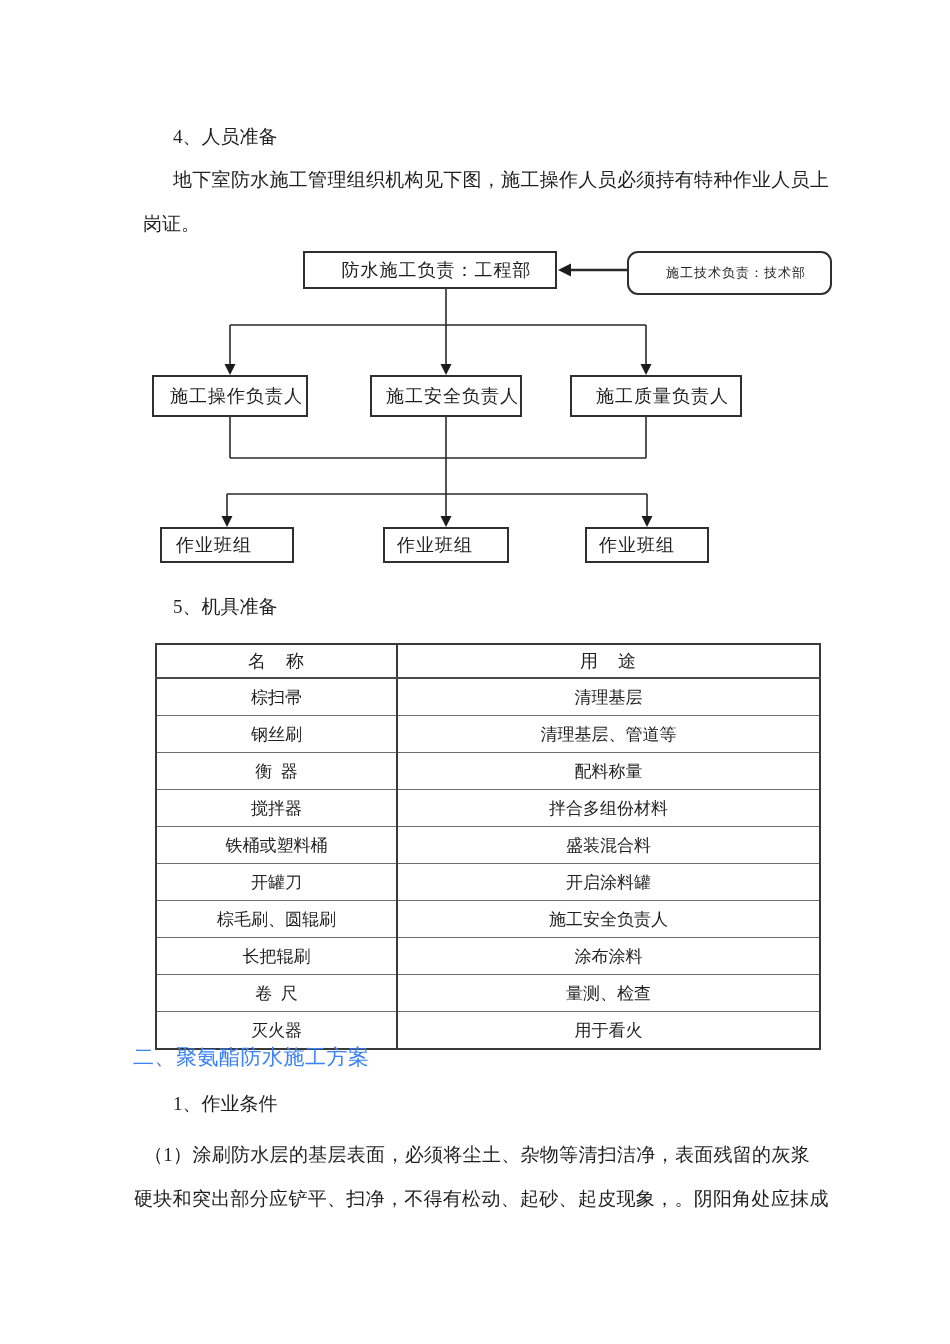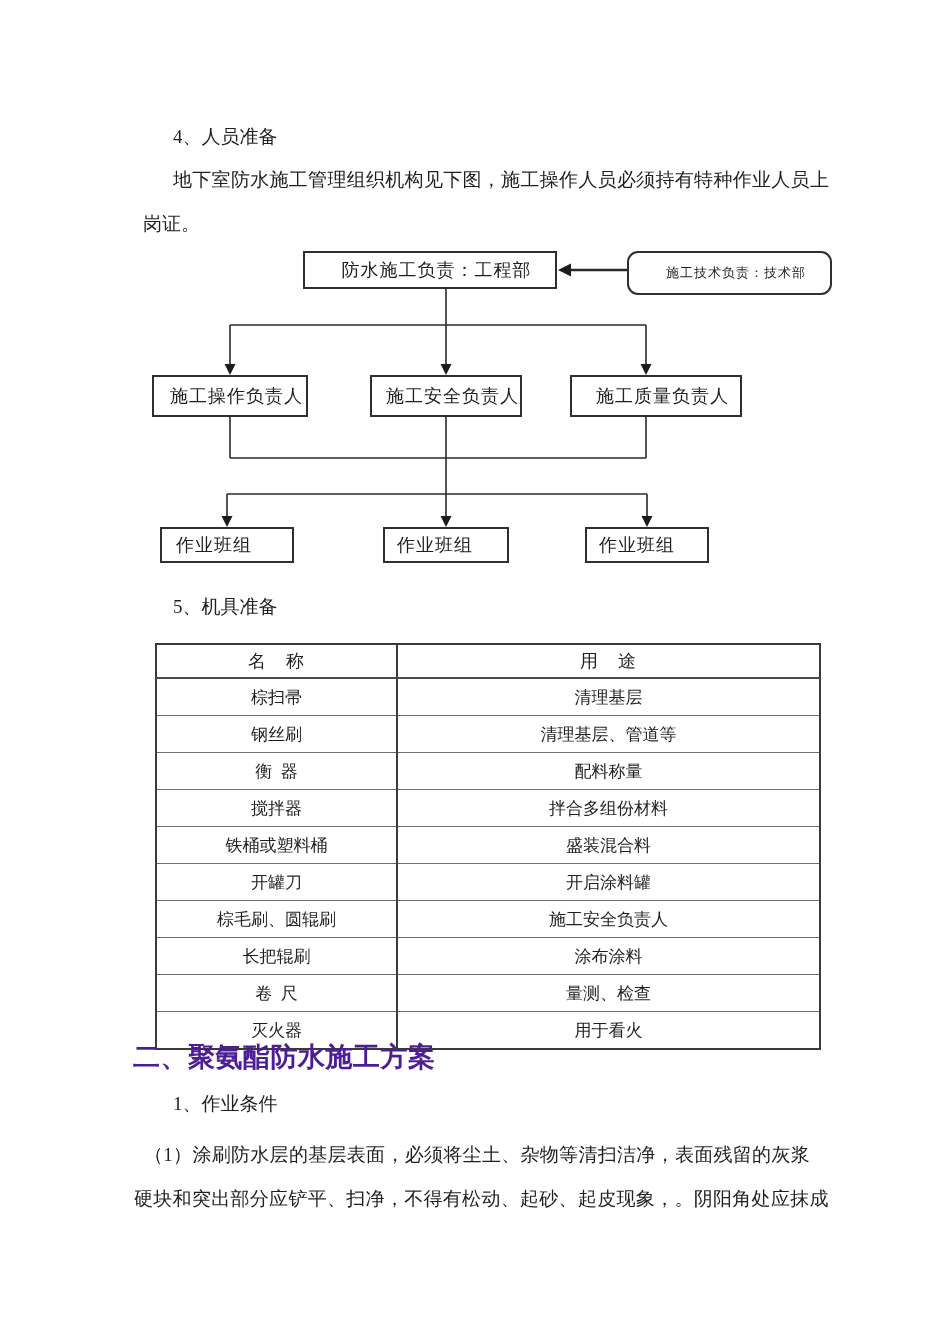--- a/index.html
+++ b/index.html
@@ -5,21 +5,21 @@
   html,body{margin:0;padding:0;background:#ffffff;}
   .page{
     position:relative;width:950px;height:1344px;background:#ffffff;
     font-family:"Liberation Serif","DejaVu Serif",serif;
     color:#1f1f1f;overflow:hidden;
   }
   .tline{position:absolute;white-space:nowrap;font-size:19px;line-height:26px;}
   .h-num{font-size:19px;}
   .h-bold{
     font-family:"Liberation Sans","DejaVu Sans",sans-serif;
-    font-weight:bold;font-size:27px;letter-spacing:0.5px;color:#4c1d95;
+    font-weight:normal;font-size:21px;letter-spacing:0.5px;color:#3b82f6;
   }
   
   .orgbox{
     position:absolute;box-sizing:border-box;border:2px solid #2f2f2f;background:#fff;
     display:flex;align-items:center;justify-content:center;
     font-size:18px;letter-spacing:1px;z-index:2;padding-left:13px;
   }
   .connectors{position:absolute;left:0;top:240px;z-index:1;}
   
   .toolstable{

